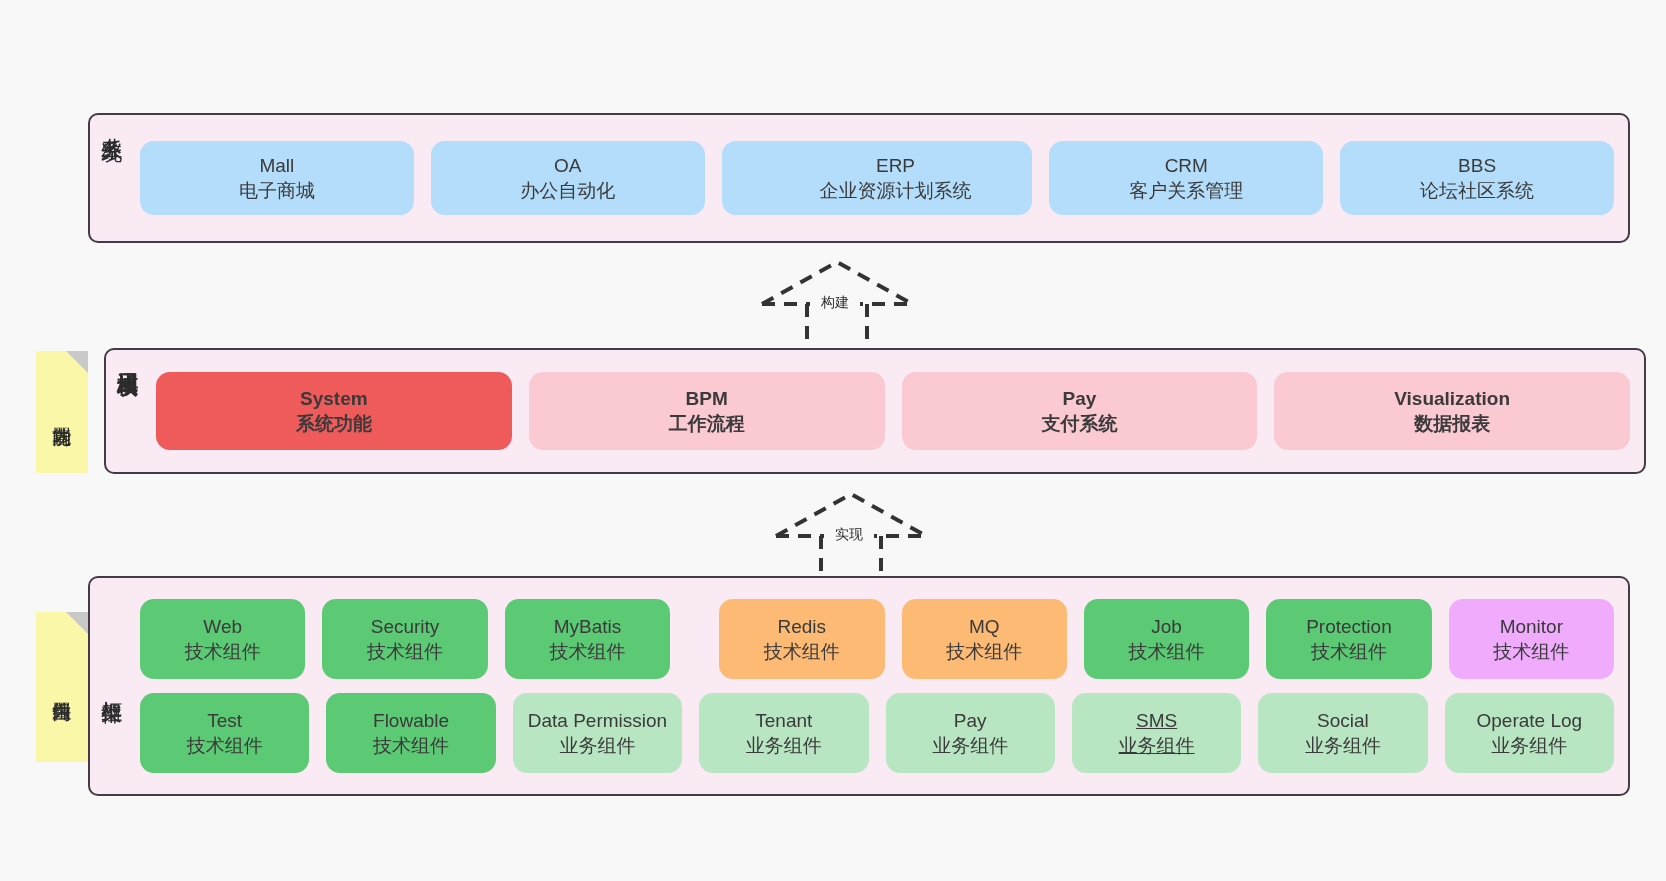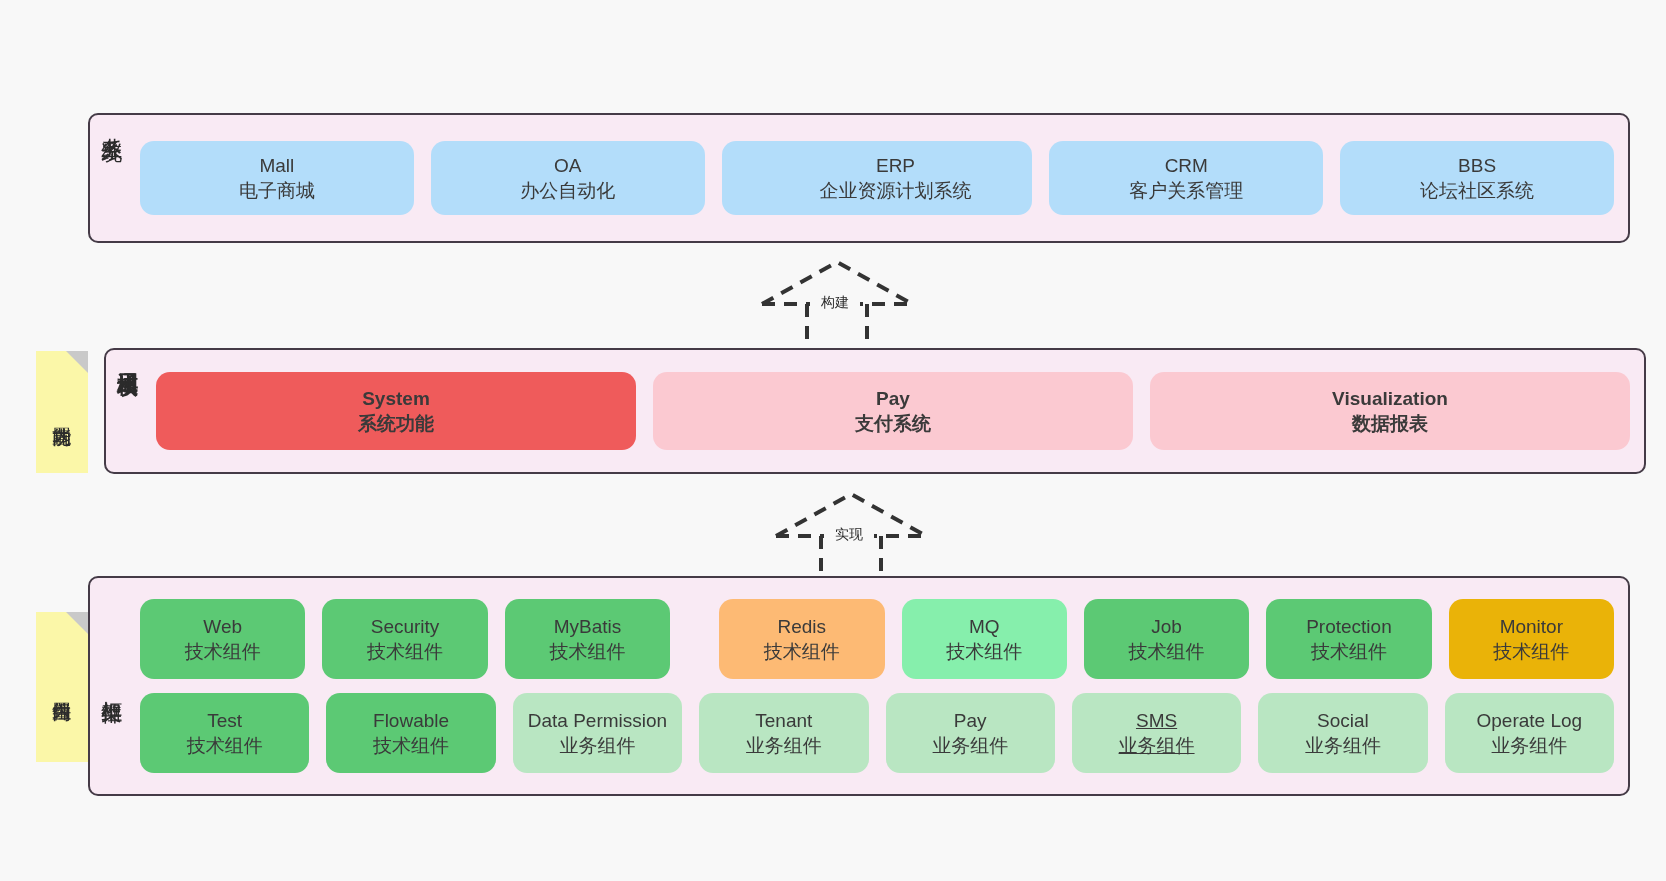--- a/index.html
+++ b/index.html
@@ -178,20 +178,24 @@
     <div class="layer-label">
       <span class="vtext">通用模块</span>
     </div>
     <div class="layer-body">
       <div class="row">
         <div class="cell" style="background: rgb(239, 91, 91);">
           <span class="l1">System</span>
           <span class="l2">系统功能</span>
         </div>
         <div class="cell" style="background: rgb(251, 201, 209);">
+          <span class="l1">BPM</span>
+          <span class="l2">工作流程</span>
+        </div>
+        <div class="cell" style="background: rgb(251, 201, 209);">
           <span class="l1">Pay</span>
           <span class="l2">支付系统</span>
         </div>
         <div class="cell" style="background: rgb(251, 201, 209);">
           <span class="l1">Visualization</span>
           <span class="l2">数据报表</span>
         </div>
       </div>
     </div>
   </div>
@@ -229,33 +233,33 @@
           <span class="l2">技术组件</span>
         </div>
         <div class="cell" style="background: rgb(92, 201, 116);">
           <span class="l1">MyBatis</span>
           <span class="l2">技术组件</span>
         </div>
         <div class="cell" style="background: #fdba74; margin-left: 32px;">
           <span class="l1">Redis</span>
           <span class="l2">技术组件</span>
         </div>
-        <div class="cell" style="background: #86efac;">
+        <div class="cell" style="background: #fdba74;">
           <span class="l1">MQ</span>
           <span class="l2">技术组件</span>
         </div>
         <div class="cell" style="background: rgb(92, 201, 116);">
           <span class="l1">Job</span>
           <span class="l2">技术组件</span>
         </div>
         <div class="cell" style="background: rgb(92, 201, 116);">
           <span class="l1">Protection</span>
           <span class="l2">技术组件</span>
         </div>
-        <div class="cell" style="background: #eab308;">
+        <div class="cell" style="background: #f0abfc;">
           <span class="l1">Monitor</span>
           <span class="l2">技术组件</span>
         </div>
       </div>
 
       <div class="row">
         <div class="cell" style="background: rgb(92, 201, 116);">
           <span class="l1">Test</span>
           <span class="l2">技术组件</span>
         </div>

